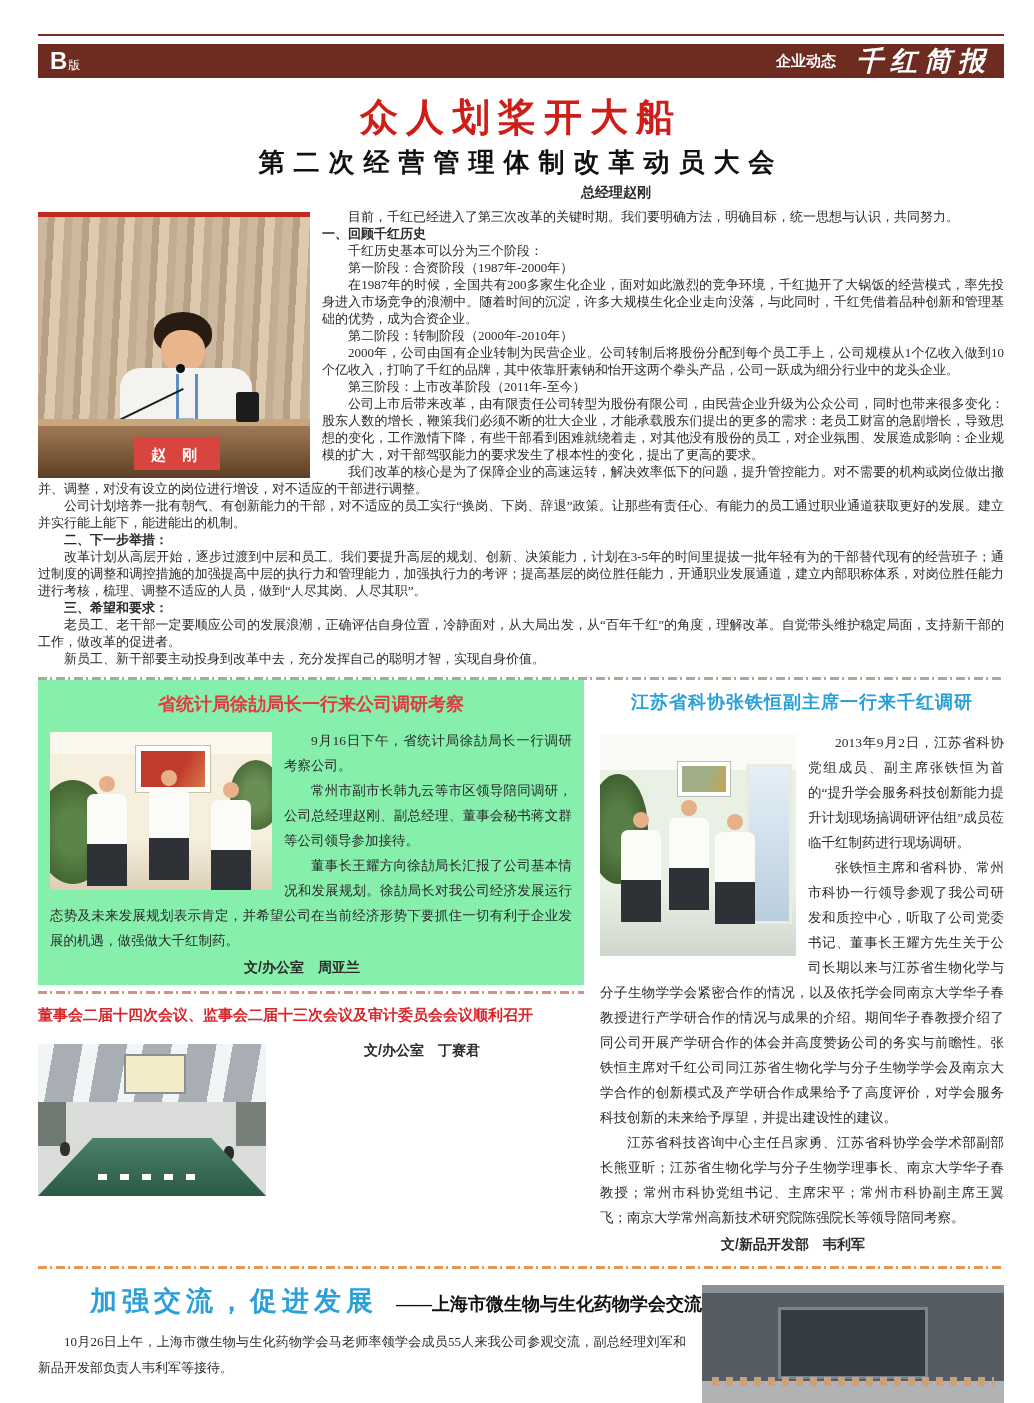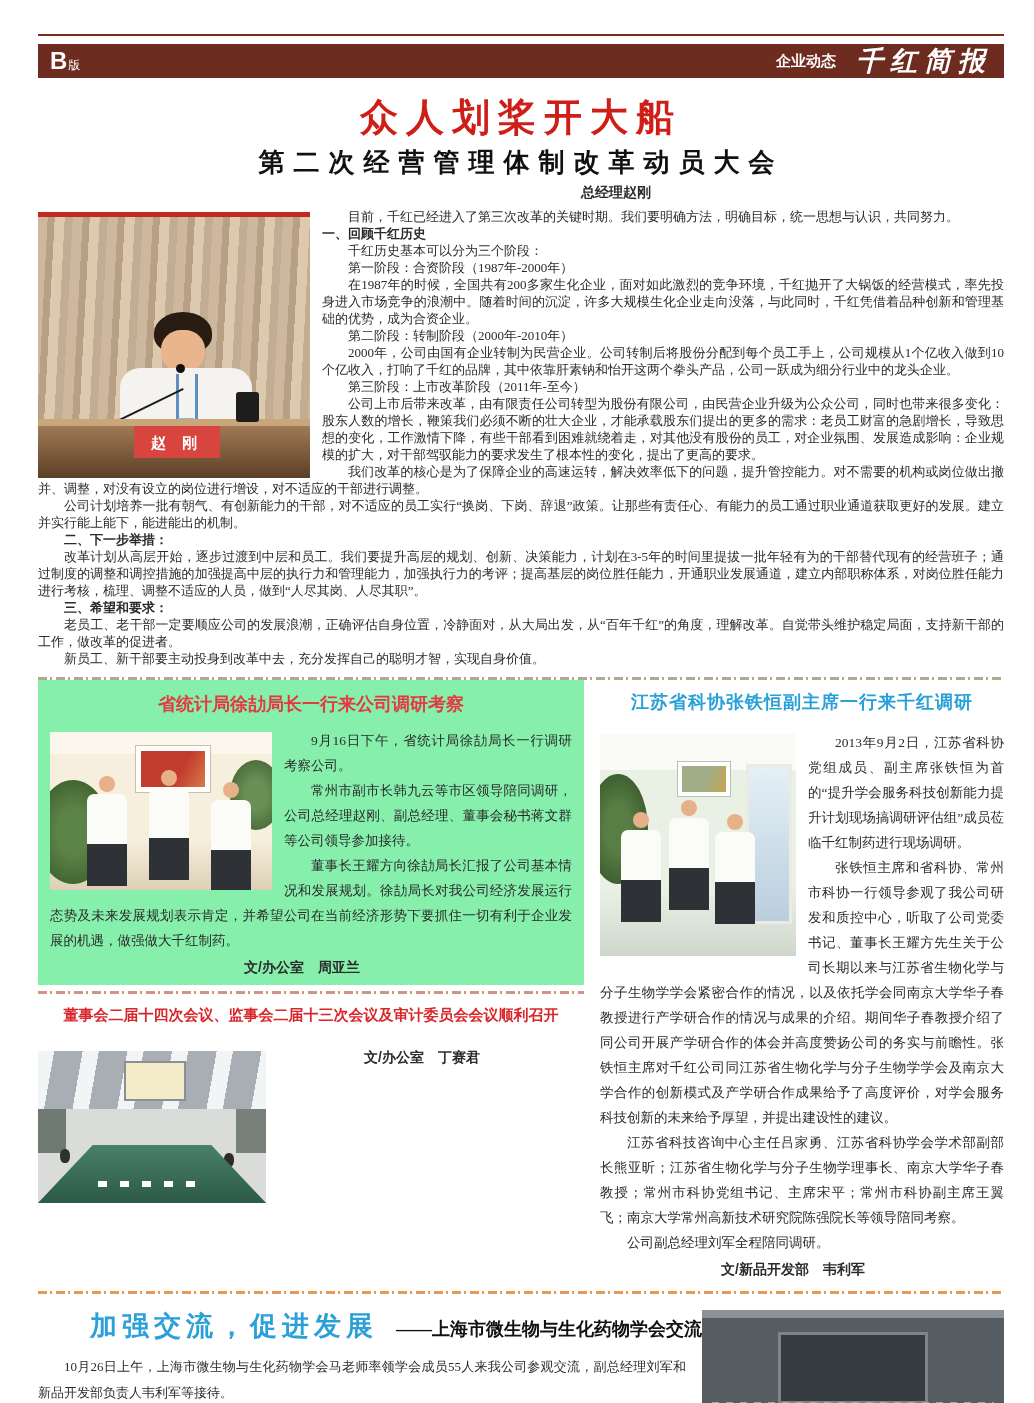--- a/index.html
+++ b/index.html
@@ -32,21 +32,21 @@
   .sep-gray{margin:10px 0 0;}
   .sep-pinkline{background:repeating-linear-gradient(90deg,#cf9387 0 9px,transparent 9px 12px,#cf9387 12px 14px,transparent 14px 18px);margin-top:6px;}
   .sep-orange{background:repeating-linear-gradient(90deg,#e29a55 0 9px,transparent 9px 12px,#e29a55 12px 14px,transparent 14px 18px);clear:both;margin:8px 0 10px;}
   .middle{display:flex;gap:12px;margin-top:0;}
   .col-left{width:546px;box-sizing:border-box;}
   .col-right{flex:1;box-sizing:border-box;padding-left:4px;}
   .pink-box{background:#86efac;padding:10px 12px 4px;box-sizing:border-box;}
   .box-title{font-family:"Liberation Sans",sans-serif;font-weight:bold;text-align:center;}
   .red-title{color:#e23a40;font-size:18px;margin:2px 0 12px;}
   .blue-title{color:#29a0d8;font-size:18px;margin:10px 0 16px;letter-spacing:1px;}
-  .board-title{color:#d9262b;font-size:15px;margin:12px 0 24px;text-align:center;
+  .board-title{color:#d9262b;font-size:15px;margin:12px 0 17px;
                font-family:"Liberation Sans",sans-serif;font-weight:bold;}
   .news-text{font-size:13.5px;line-height:25px;text-align:justify;}
   .news-text p{margin:0;text-indent:2em;}
   .credit{font-weight:bold;font-size:14px;text-align:center;padding-right:18px;margin:6px 0 4px;
           font-family:"Liberation Sans",sans-serif;}
   
   .bottom{overflow:hidden;}
   .b-title{margin:4px 0 10px;white-space:nowrap;}
   .bt-blue{color:#2a9fd8;font-size:27px;font-weight:bold;letter-spacing:5px;
            font-family:"Liberation Sans",sans-serif;margin-left:52px;}
@@ -60,21 +60,21 @@
   .sp-banner{position:absolute;top:0;left:0;right:0;height:5px;background:#c22a1e;}
   .sp-desk{position:absolute;bottom:0;left:0;right:0;height:58px;background:linear-gradient(180deg,#a8805c,#5c3f26);}
   .sp-deskedge{position:absolute;bottom:52px;left:0;right:0;height:7px;background:#c9a77b;}
   .sp-hair{position:absolute;left:116px;top:100px;width:58px;height:42px;background:#281c12;border-radius:50% 50% 42% 42%;}
   .sp-face{position:absolute;left:123px;top:118px;width:44px;height:42px;background:#e9b58c;border-radius:46%;}
   .sp-body{position:absolute;left:82px;top:156px;width:132px;height:78px;background:#f5f3ef;border-radius:20px 20px 0 0;}
   .sp-lanyard{position:absolute;left:138px;top:162px;width:16px;height:48px;border-left:3px solid #5f8fc0;border-right:3px solid #5f8fc0;}
   .sp-badge{position:absolute;left:140px;top:206px;width:14px;height:18px;background:#dfe7f2;border:1px solid #9db3cc;}
   .sp-mic{position:absolute;left:58px;top:196px;width:92px;height:2px;background:#1c1c1c;transform:rotate(-26deg);}
   .sp-michead{position:absolute;left:138px;top:152px;width:9px;height:9px;background:#111;border-radius:50%;}
-  .sp-card{position:absolute;bottom:20px;left:96px;width:86px;height:32px;background:#d8453e;color:#fff;
+  .sp-card{position:absolute;bottom:8px;left:96px;width:86px;height:32px;background:#d8453e;color:#fff;
            display:flex;align-items:center;justify-content:center;font-size:15px;font-weight:bold;letter-spacing:6px;
            font-family:"Liberation Sans",sans-serif;}
   .sp-mug{position:absolute;bottom:56px;left:198px;width:23px;height:30px;background:#1d1d1d;border-radius:3px;}
   .lobby-photo{float:left;width:222px;height:158px;margin:4px 12px 0 0;
     background:linear-gradient(180deg,#fbf7ec 0 14%,#f6efdd 14% 68%,#ddcfb6 100%);}
   .lb-paint{position:absolute;left:86px;top:14px;width:74px;height:46px;background:#fff;box-shadow:0 0 0 1px #cdbfa6;}
   .lb-paint-in{position:absolute;left:5px;top:5px;right:5px;bottom:5px;background:linear-gradient(120deg,#c23b2d 0 60%,#d97a4a 100%);}
   .lb-plant-l{position:absolute;left:-14px;bottom:6px;width:74px;height:104px;border-radius:50%;
     background:radial-gradient(ellipse at center,#5c8348 30%,#41632f 75%);}
   .lb-plant-r{position:absolute;right:-10px;top:28px;width:52px;height:70px;border-radius:50%;
@@ -244,21 +244,20 @@
           <div class="fig" style="left:112px;top:80px;">
             <div class="head"></div>
               <div class="torso"></div>
               <div class="legs"></div>
           </div>
         </div>
         <div class="news-text">
           <p>2013年9月2日，江苏省科协党组成员、副主席张铁恒为首的“提升学会服务科技创新能力提升计划现场搞调研评估组”成员莅临千红制药进行现场调研。</p>
           <p>张铁恒主席和省科协、常州市科协一行领导参观了我公司研发和质控中心，听取了公司党委书记、董事长王耀方先生关于公司长期以来与江苏省生物化学与分子生物学学会紧密合作的情况，以及依托学会同南京大学华子春教授进行产学研合作的情况与成果的介绍。期间华子春教授介绍了同公司开展产学研合作的体会并高度赞扬公司的务实与前瞻性。张铁恒主席对千红公司同江苏省生物化学与分子生物学学会及南京大学合作的创新模式及产学研合作成果给予了高度评价，对学会服务科技创新的未来给予厚望，并提出建设性的建议。</p>
           <p>江苏省科技咨询中心主任吕家勇、江苏省科协学会学术部副部长熊亚昕；江苏省生物化学与分子生物学理事长、南京大学华子春教授；常州市科协党组书记、主席宋平；常州市科协副主席王翼飞；南京大学常州高新技术研究院陈强院长等领导陪同考察。</p>
-          <p>公司副总经理刘军全程陪同调研。</p>
         </div>
         <div class="credit">文/新品开发部　韦利军</div>
       </div>
     </div>
 
     <div class="sep sep-orange"></div>
 
     <div class="bottom">
       <div class="photo group-photo">
         <div class="gp-door"></div>

